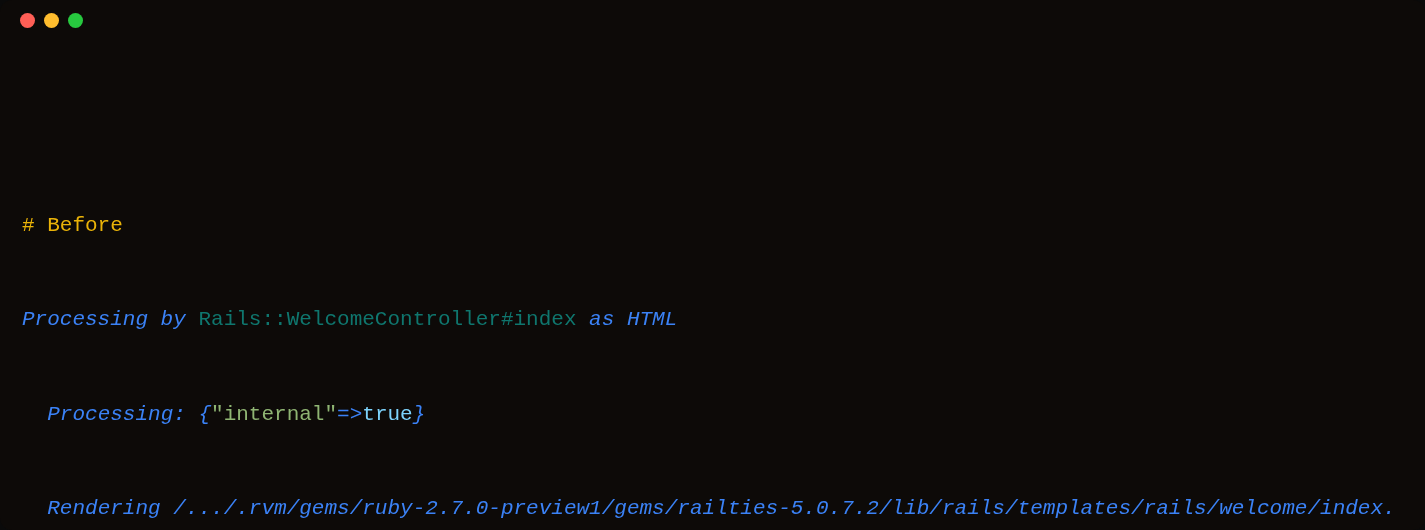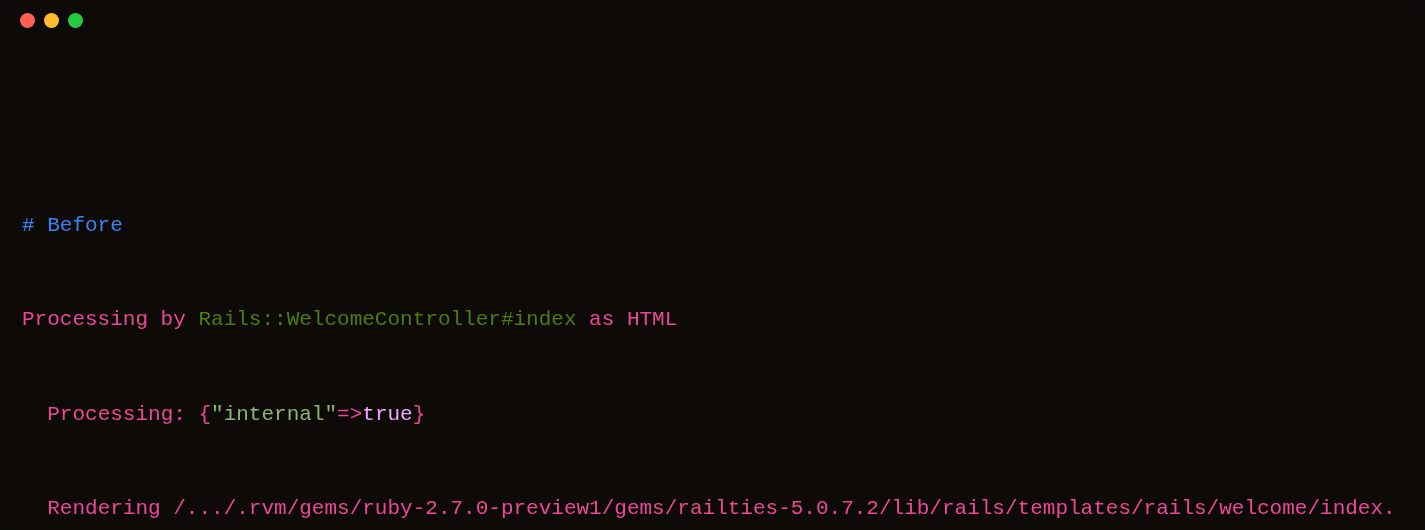--- a/index.html
+++ b/index.html
@@ -36,24 +36,24 @@
       border-radius: 50%;
     }
     .tl-red { background: #ff5f56; }
     .tl-yellow { background: #ffbd2e; }
     .tl-green { background: #27c93f; }
     .terminal-body {
       padding: 12px 22px 22px 22px;
       white-space: pre-wrap;
       word-break: break-all;
     }
-    .c-comment { color: #3b82f6; }
-    .c-white { color: #ec4899; }
-    .c-red { color: #f0abfc; }
-    .c-yellow { color: #4d7c0f; }
+    .c-comment { color: #eab308; }
+    .c-white { color: #3b82f6; font-style: italic; }
+    .c-red { color: #7dd3fc; }
+    .c-yellow { color: #0f766e; }
     .c-green { color: #8fb573; }
     .line { display: block; }
     .blank { height: 31.5px; }
   </style>
 </head>
 <body>
 
 <div class="terminal-window">
   <div class="titlebar">
     <div class="traffic-light tl-red"></div>

